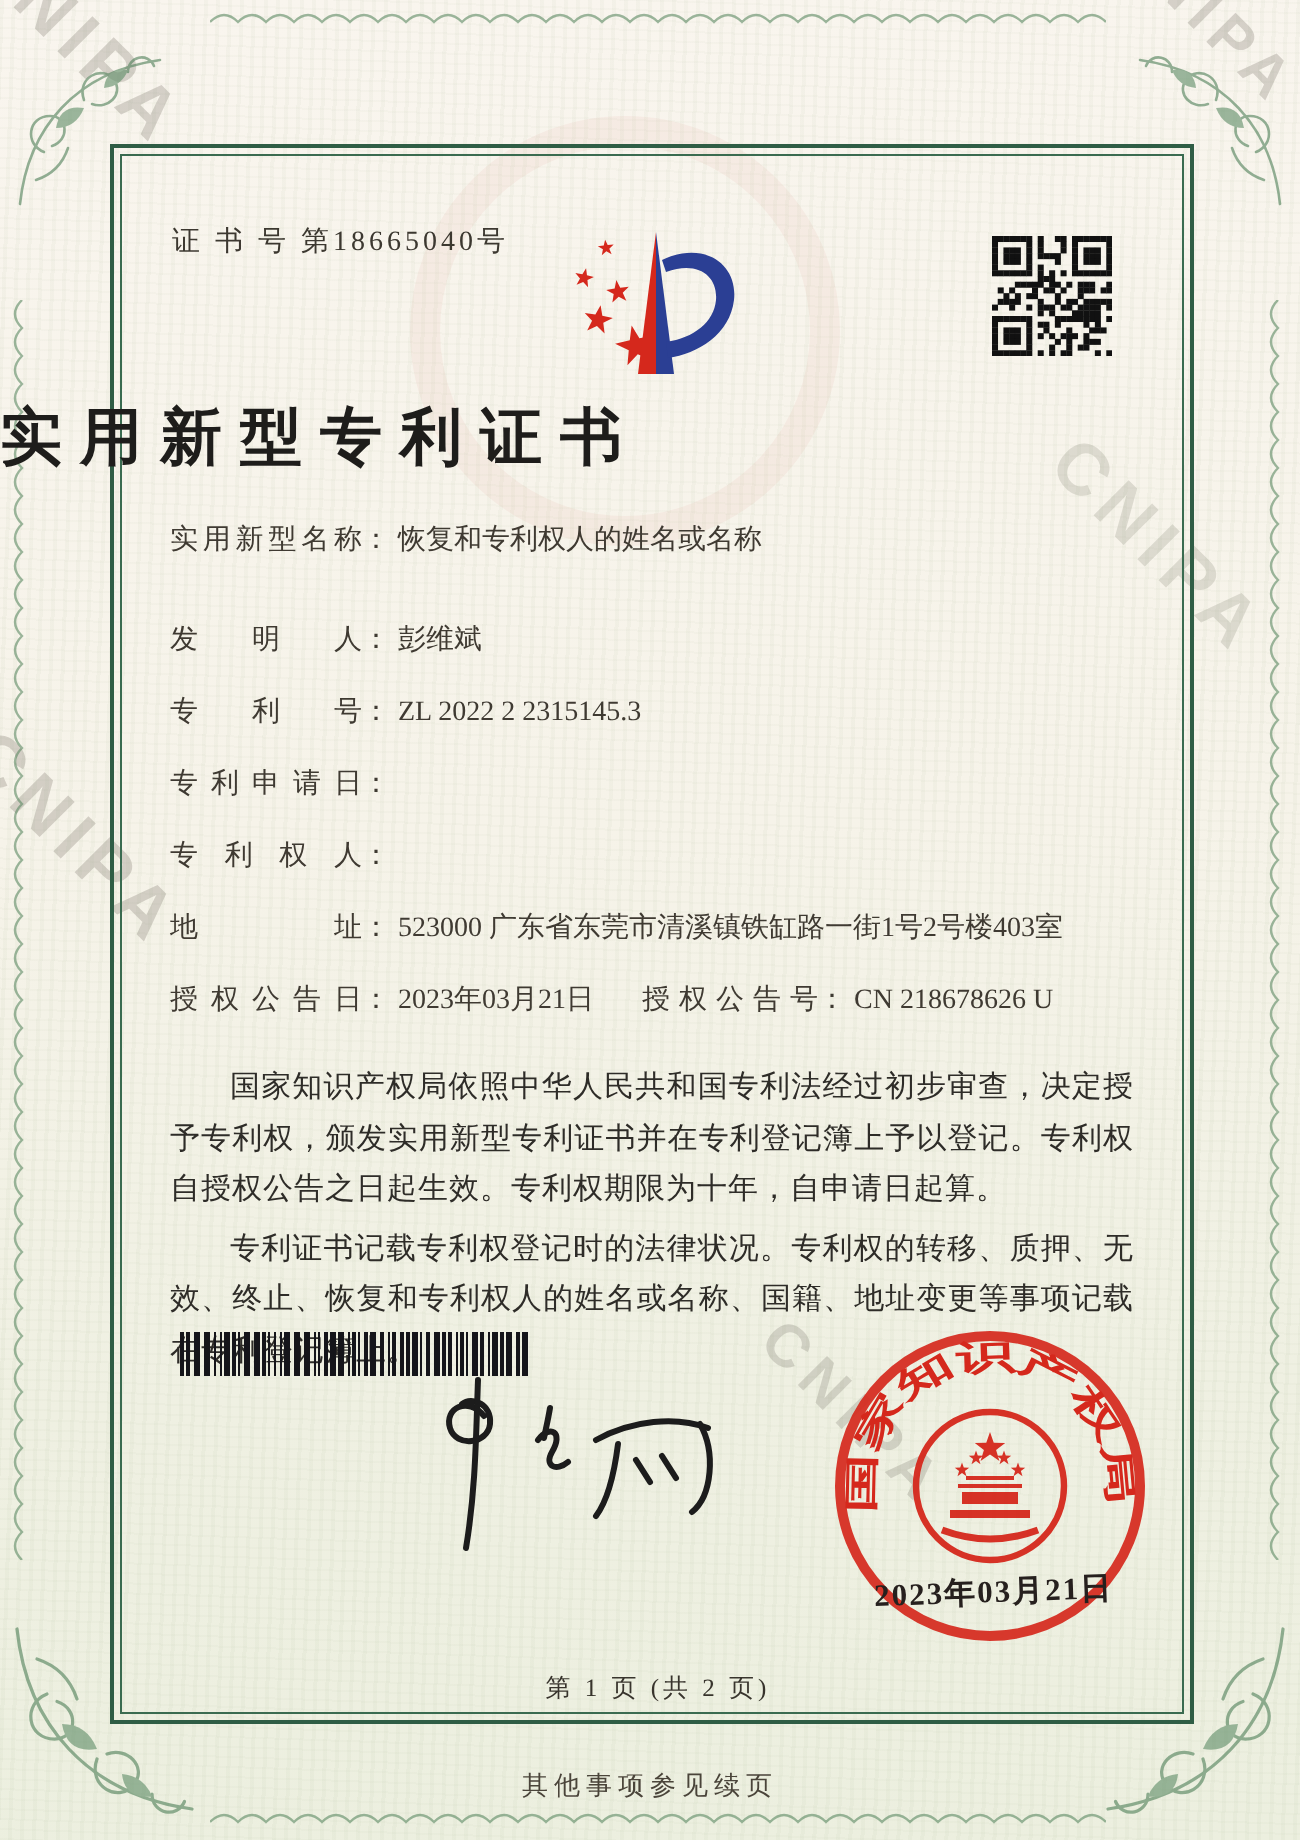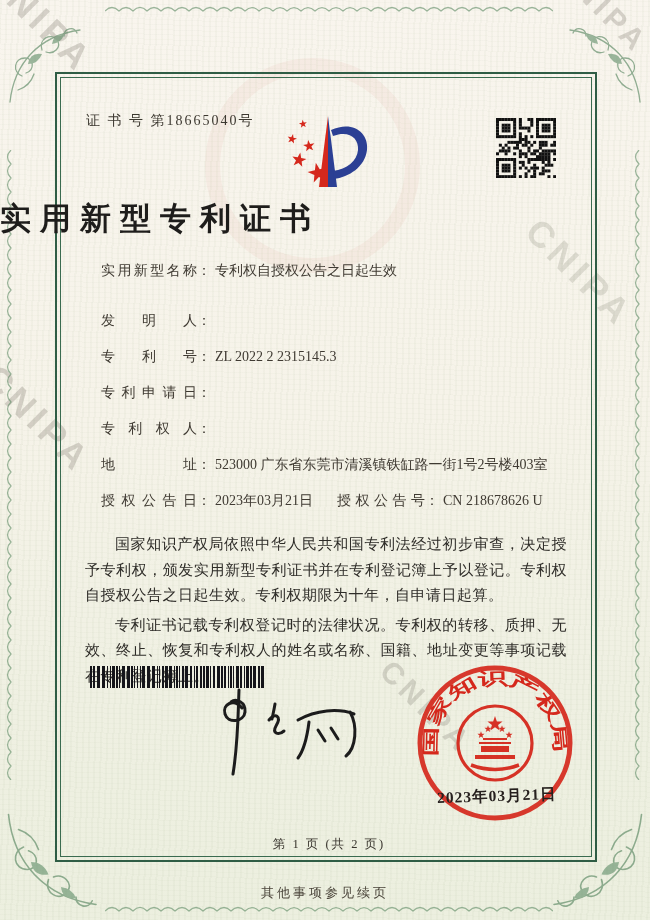--- a/index.html
+++ b/index.html
@@ -16,21 +16,21 @@
   .edge,.cnr{position:absolute;z-index:1;opacity:.6;}
   .vinepath{fill:none;stroke:#5d8a64;stroke-width:1.2;}
   .frame{position:absolute;left:55px;top:72px;width:538px;height:786px;
       border:2px solid #2f5d45;z-index:2;}
   .frame::after{content:"";position:absolute;inset:3px;border:1px solid #3a6b50;}
   .certno{position:absolute;left:86px;top:112px;font-size:14px;letter-spacing:2px;color:#3c3830;z-index:3;}
   .logo{position:absolute;left:282px;top:110px;z-index:3;}
   .qr{position:absolute;left:496px;top:118px;z-index:3;}
   .title{position:absolute;left:0;top:198px;width:650px;margin:0;text-align:left;
       font-size:31px;font-weight:bold;letter-spacing:9px;color:#1e1d1b;z-index:3;}
-  .fields{position:absolute;left:101px;top:260px;width:480px;z-index:3;font-size:14px;color:#3f3a32;}
+  .fields{position:absolute;left:85px;top:260px;width:480px;z-index:3;font-size:14px;color:#3f3a32;}
   .frow{display:flex;margin-bottom:15px;line-height:21px;}
   .frow.first{margin-bottom:29px;}
   .frow.grant{margin-top:9px;}
   .flabel{display:inline-block;width:96px;text-align:justify;text-align-last:justify;flex:none;}
   .flabel.g2{width:88px;margin-left:24px;}
   .colon{flex:none;padding-right:4px;}
   .fvalue{flex:1;}
   .paras{position:absolute;left:85px;top:532px;width:482px;z-index:3;font-size:15px;
       line-height:25.5px;color:#2e2c28;letter-spacing:.5px;text-align:justify;}
   .paras p{margin:0 0 4px 0;text-indent:2em;}
@@ -334,25 +334,26 @@
       <rect x="51.43" y="57.14" width="3.01" height="3.01" fill="#111"></rect>
       <rect x="57.14" y="57.14" width="3.01" height="3.01" fill="#111"></rect>
     </svg>
 
   <h1 class="title">实用新型专利证书</h1>
 
   <div class="fields">
     <div class="frow first">
       <span class="flabel">实用新型名称</span>
         <span class="colon">：</span>
-        <span class="fvalue">专利权自授权公告之日起生效</span>
+        <span class="fvalue">恢复和专利权人的姓名或名称</span>
     </div>
     <div class="frow">
       <span class="flabel">发明人</span>
         <span class="colon">：</span>
+        <span class="fvalue">彭维斌</span>
     </div>
     <div class="frow">
       <span class="flabel">专利号</span>
         <span class="colon">：</span>
         <span class="fvalue">ZL 2022 2 2315145.3</span>
     </div>
     <div class="frow">
       <span class="flabel">专利申请日</span>
         <span class="colon">：</span>
     </div>

